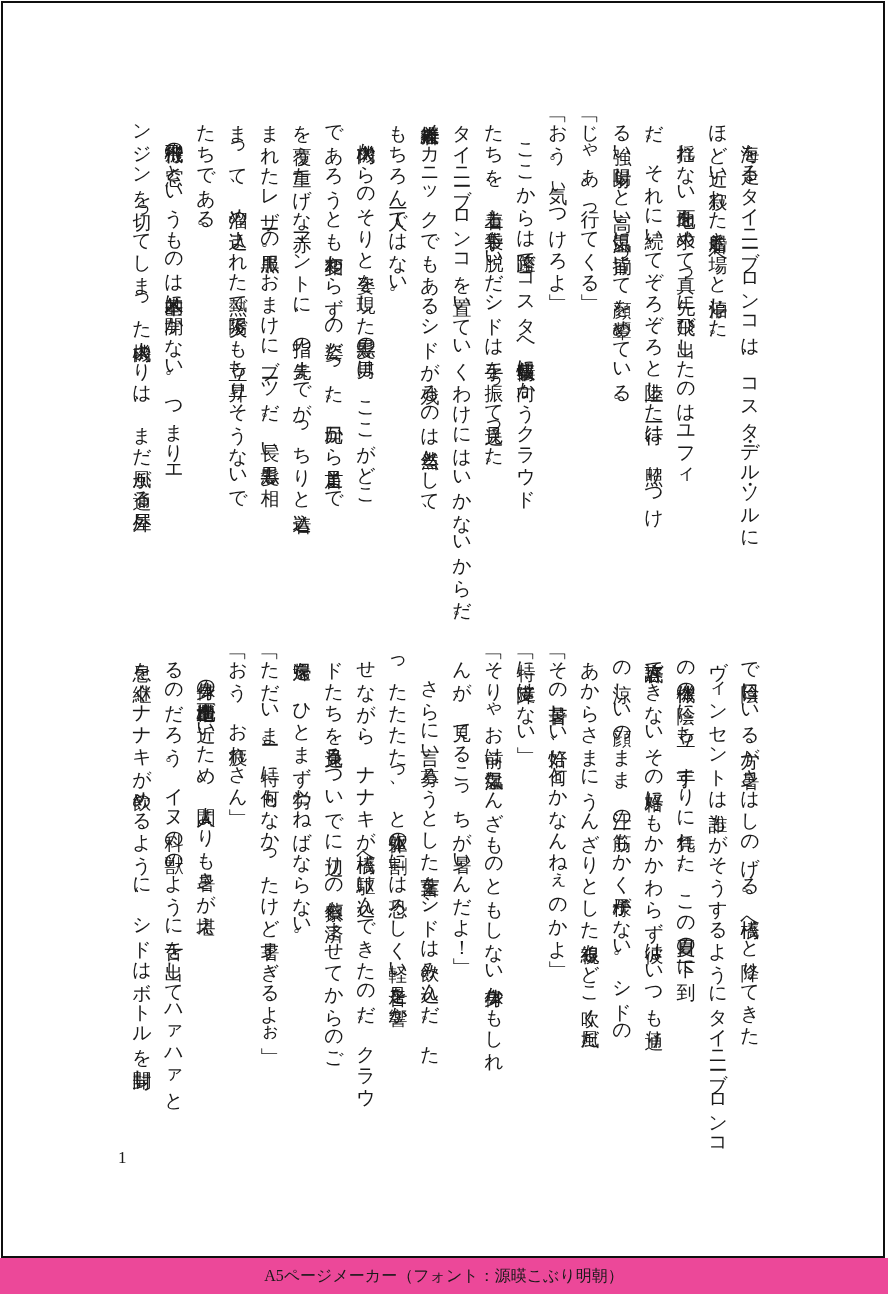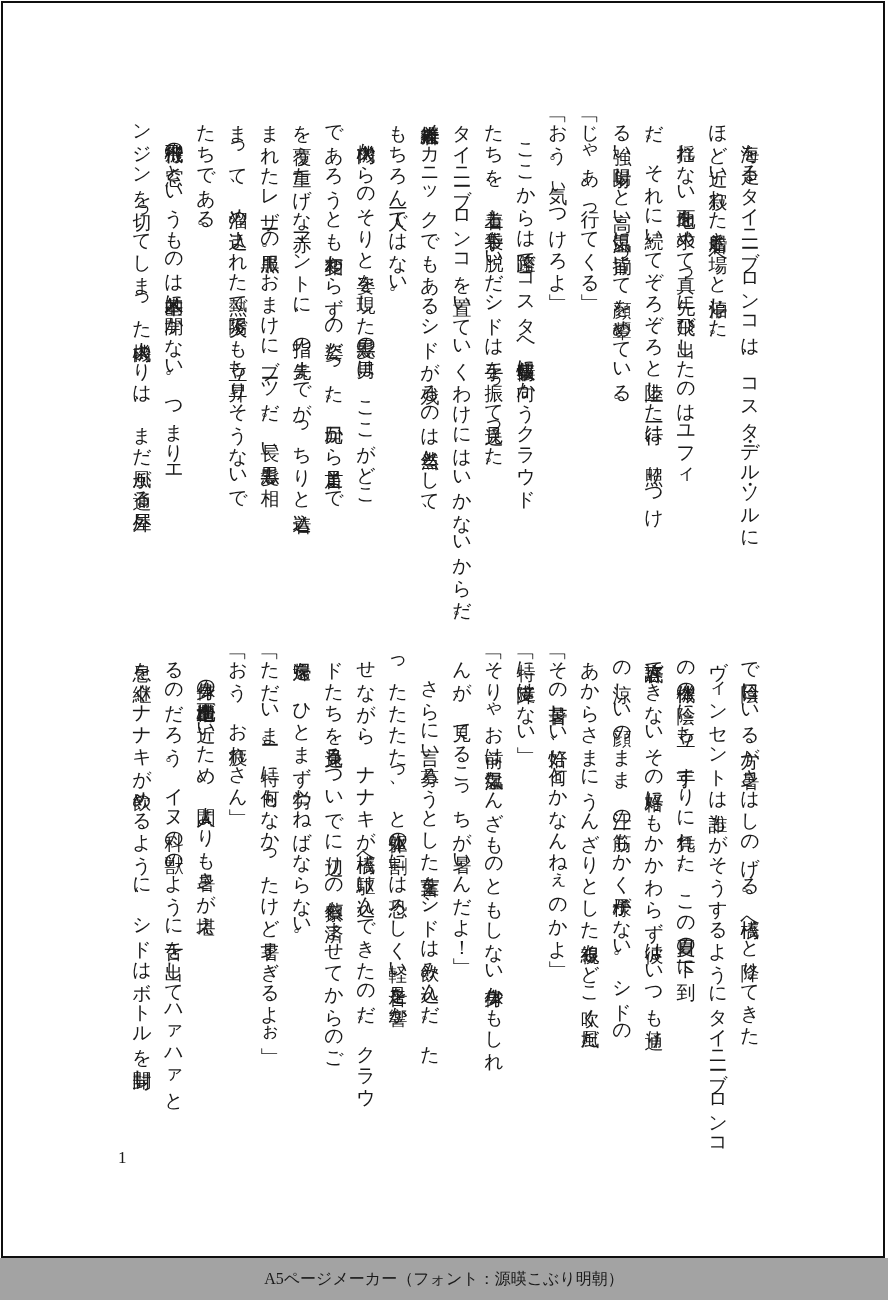--- a/index.html
+++ b/index.html
@@ -51,27 +51,27 @@
     left: 118px;
     top: 1148px;
     font-size: 17px;
     color: #1a1a1a;
   }
   .footer {
     position: absolute;
     left: 0;
     top: 1258px;
     width: 888px;
-    height: 42px;
+    height: 36px;
     display: flex;
     align-items: center;
     justify-content: center;
     font-size: 16px;
     color: #1a1a1a;
-    background: #a3a3a3;
+    background: #ec4899;
   }
 </style>
 </head>
 <body>
 
 <div class="page">
   <div class="frame"></div>
 
   <div class="tblock tblock-top">
       <div class="tline">　海を走るタイニーブロンコは、コスタ・デル・ソルに</div>

